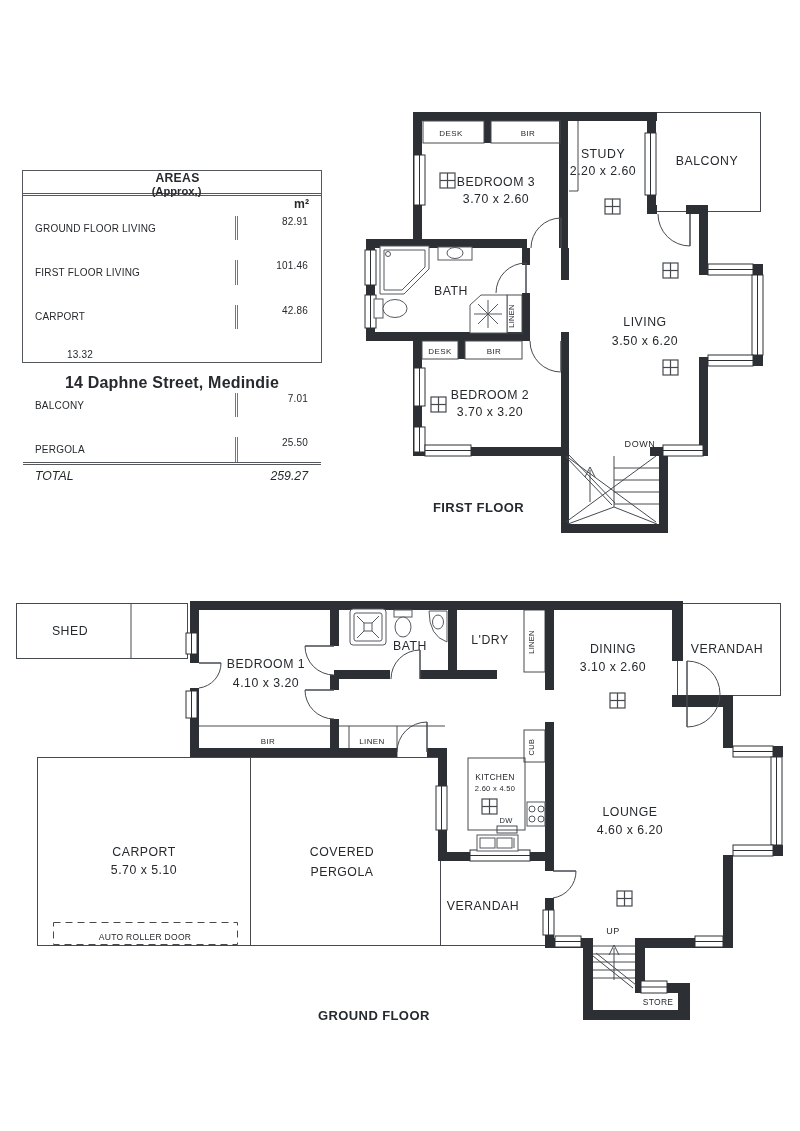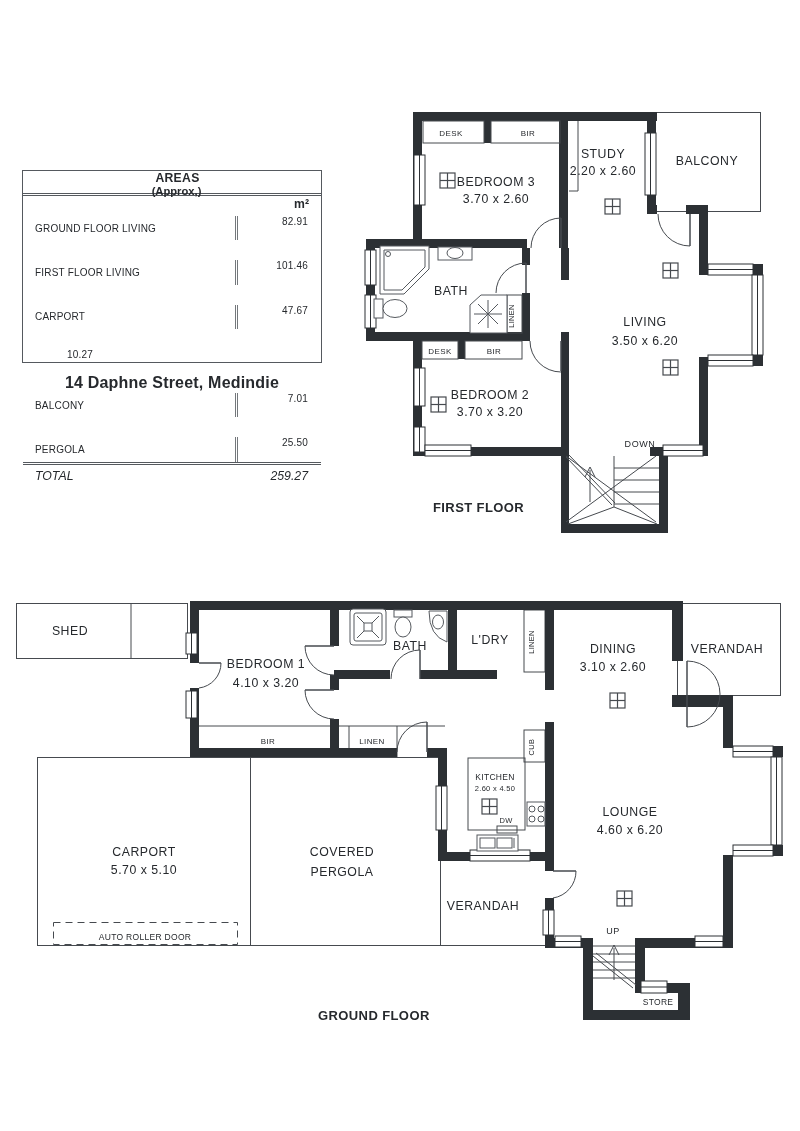--- a/index.html
+++ b/index.html
@@ -47,24 +47,24 @@
       <div class="at-row">
         <span class="at-label">GROUND FLOOR LIVING</span>
         <span class="at-value">82.91</span>
       </div>
       <div class="at-row">
         <span class="at-label">FIRST FLOOR LIVING</span>
         <span class="at-value">101.46</span>
       </div>
       <div class="at-row">
         <span class="at-label">CARPORT</span>
-        <span class="at-value">47.67</span>
+        <span class="at-value">42.86</span>
       </div>
       <div class="at-row">
-        <span class="at-value">10.27</span>
+        <span class="at-value">13.32</span>
       </div>
       <div class="at-row">
         <span class="at-label">BALCONY</span>
         <span class="at-value">7.01</span>
       </div>
       <div class="at-row">
         <span class="at-label">PERGOLA</span>
         <span class="at-value">25.50</span>
       </div>
     </div>

